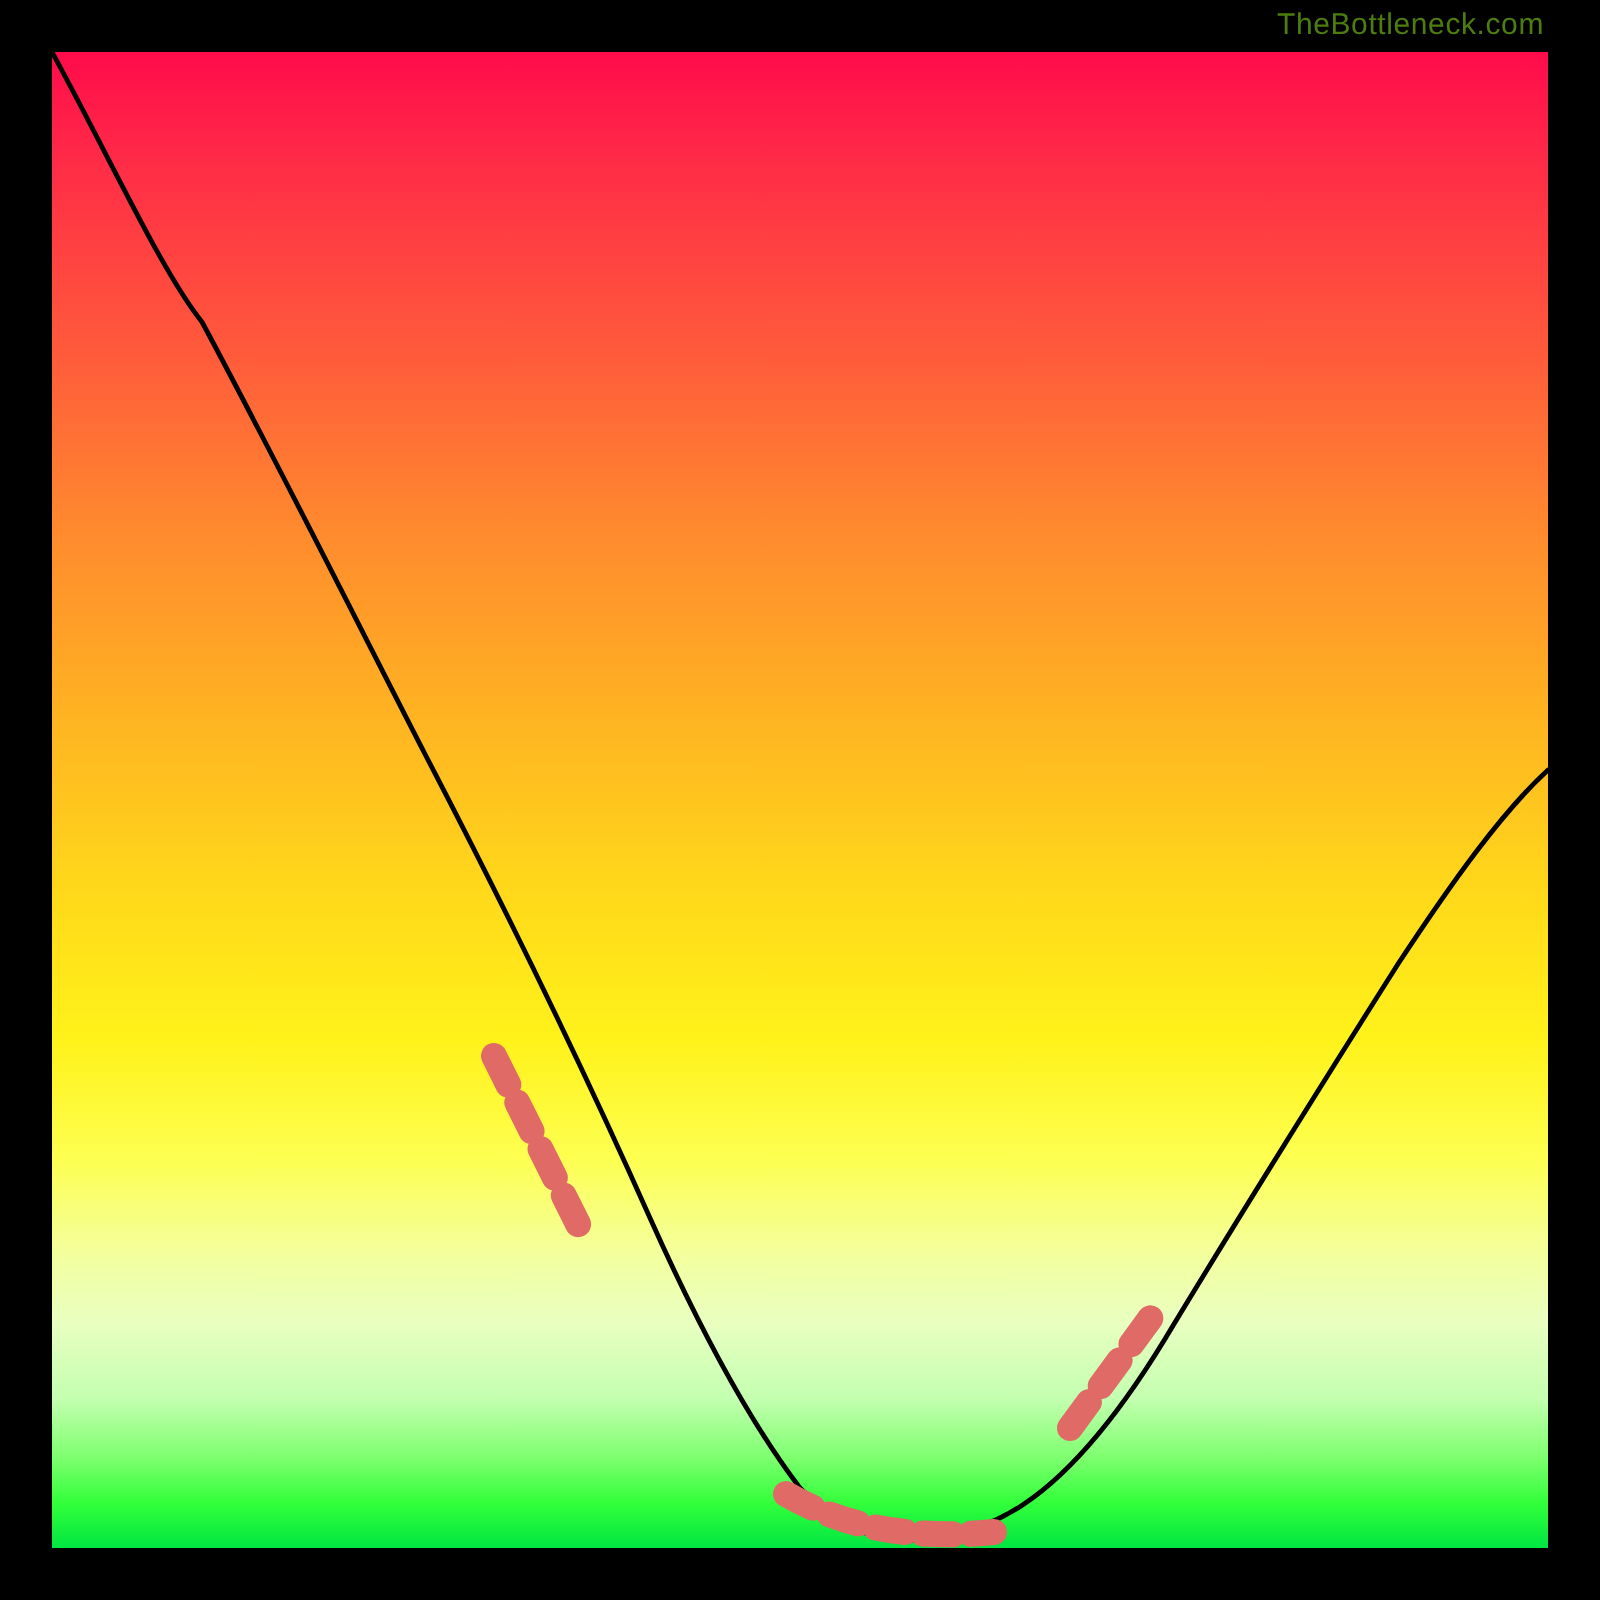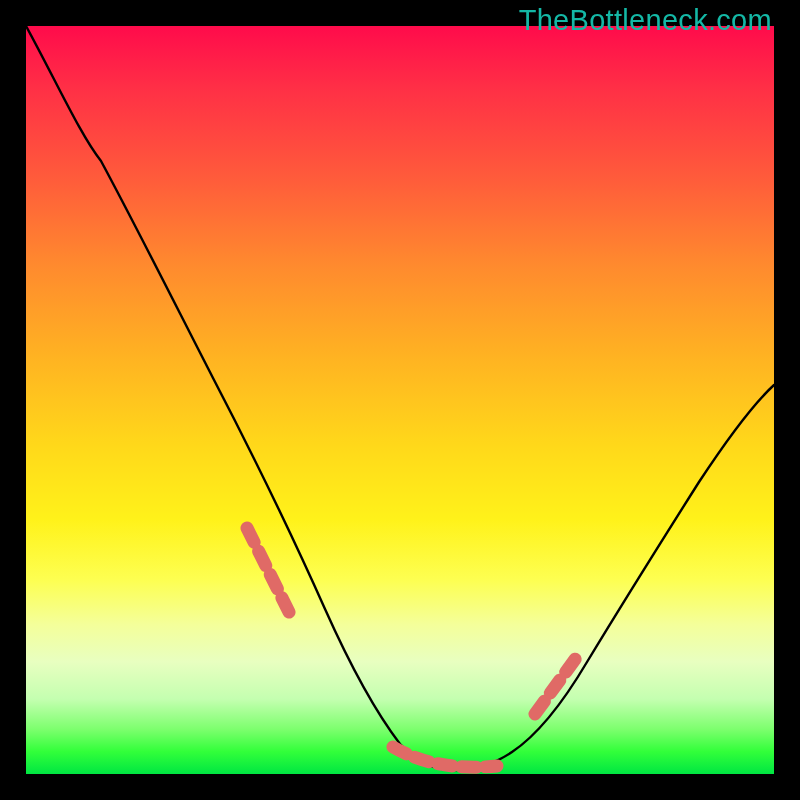--- a/index.html
+++ b/index.html
@@ -48,22 +48,22 @@
     position: absolute;
     left: 0;
     top: 0;
     width: 748px;
     height: 748px;
   }
   .watermark {
     position: absolute;
     top: 4px;
     right: 28px;
-    color: #14b8a6;
-    font-size: 29px;
+    color: #4d7c0f;
+    font-size: 15px;
     letter-spacing: 0.3px;
   }
 </style>
 </head>
 <body>
 
 <div class="frame">
 
   <div class="plot-area">
 

